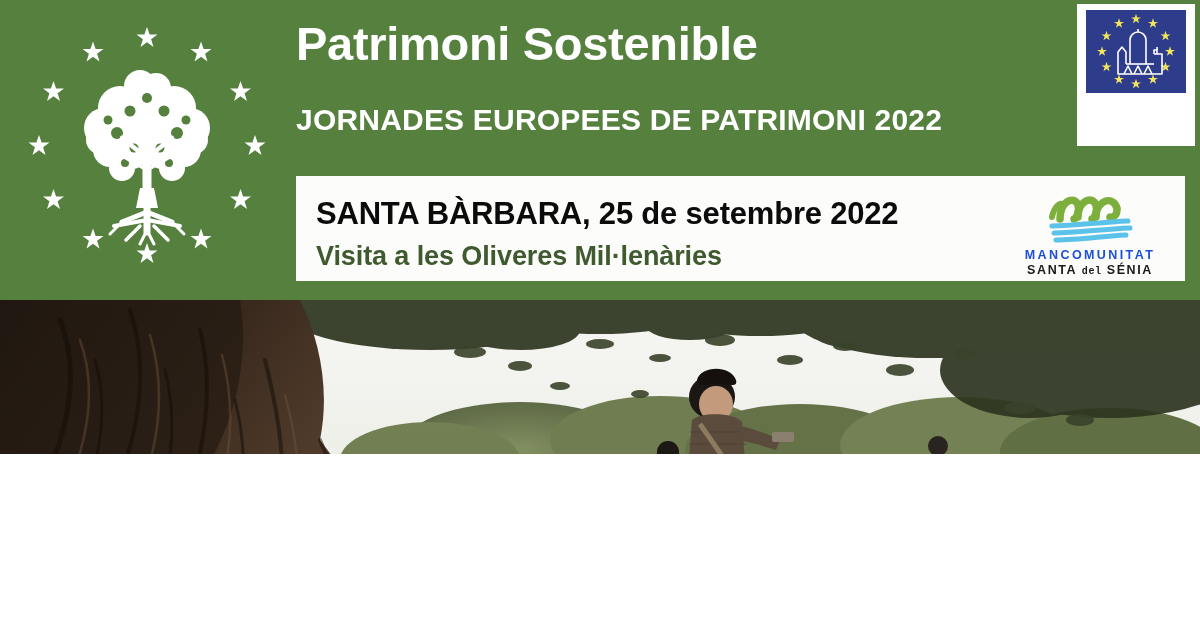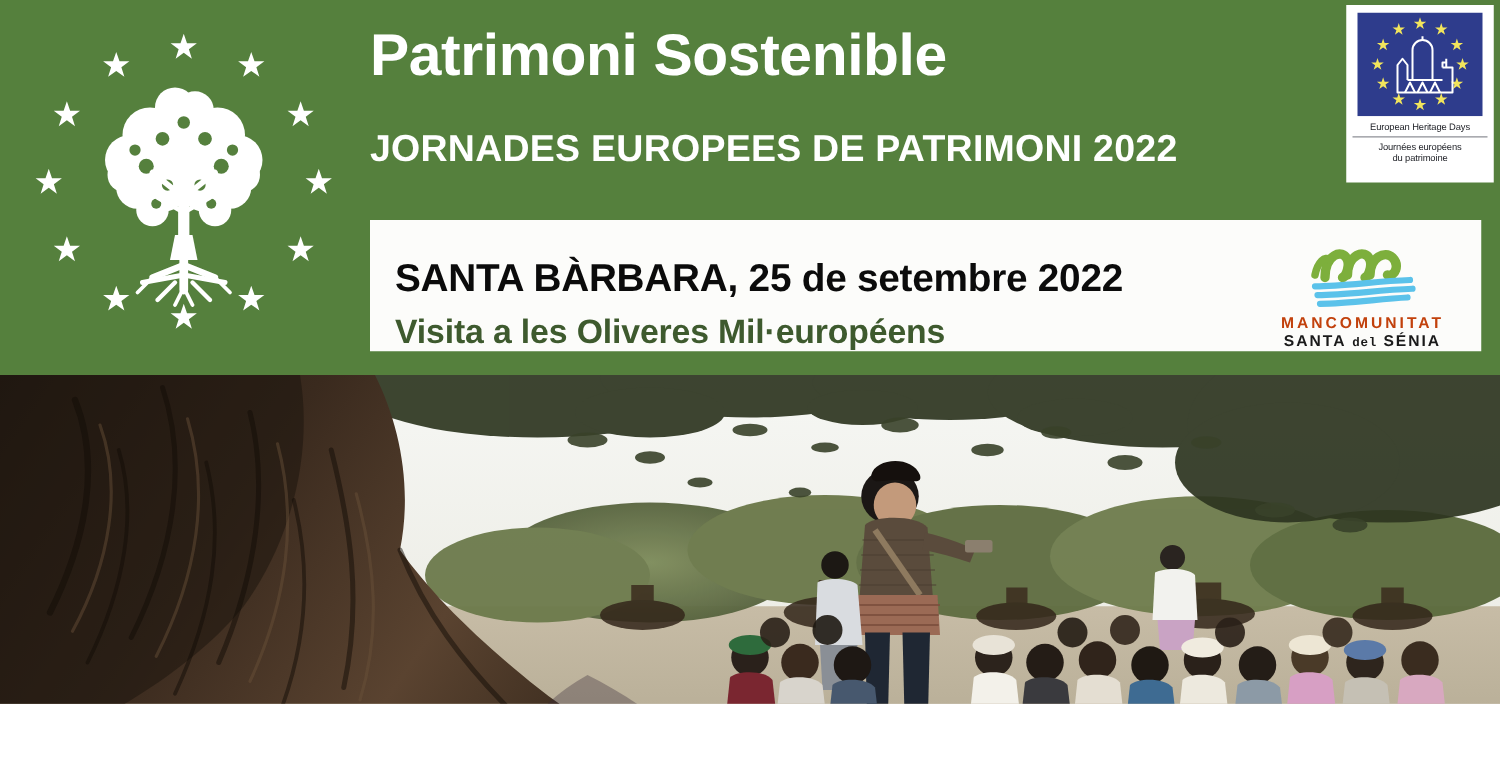--- a/index.html
+++ b/index.html
@@ -2,21 +2,21 @@
 <html><head>
 <meta charset="utf-8">
 <style>
   * { margin:0; padding:0; box-sizing:border-box; }
   html,body{ background:#fff; }
   body{
     width:1200px; height:627px; overflow:hidden;
     font-family:"Liberation Sans", sans-serif;
     position:relative;
   }
-  #poster{ position:absolute; inset:0; width:1200px; height:563px; overflow:hidden;padding-left:44px; }
+  #poster{ position:absolute; inset:0; width:1200px; height:454px; overflow:hidden;padding-left:44px; }
 
   
   .header{
     position:absolute; left:0; top:0; width:1200px; height:300px;
     background:#55803D;
   }
 
   
   .emblem{ position:absolute; left:22px; top:8px; width:250px; height:275px; }
   .emblem svg{ display:block; width:100%; height:100%; }
@@ -47,42 +47,42 @@
   }
   .ehd-line2{
     font-size:7.5px; color:#23252B; letter-spacing:-0.1px; white-space:nowrap;
     padding-top:3px; line-height:1.25;
   }
 
   
   .banner{
     position:absolute; left:296px; top:176px; width:889px; height:105px;
     background:#FCFCFA;
-    display:flex; align-items:flex-end;
+    display:flex; align-items:center;
   }
   .banner-text{ flex:1; padding:11px 0 0 20px; }
   .banner-place{
     color:#0B0B0B; font-size:31px; font-weight:bold; letter-spacing:-0.2px;
     white-space:nowrap; line-height:1.15;
     font-family:"Liberation Sans", sans-serif;
   }
   .banner-visit{
     color:#3E5A2E; font-size:27px; font-weight:bold; letter-spacing:-0.1px;
     white-space:nowrap; margin-top:9px; line-height:1.15;
     font-family:"Liberation Sans", sans-serif;
   }
 
   
   .manco{
     width:190px; display:flex; flex-direction:column;
     align-items:center; justify-content:center; padding-top:6px;
   }
   .manco-mark{ width:120px; height:58px; display:block; }
   .manco-n1{
-    font-size:12.5px; font-weight:bold; color:#c2410c;
+    font-size:12.5px; font-weight:bold; color:#1d4ed8;
     letter-spacing:2.4px; white-space:nowrap; margin-top:3px;
   }
   .manco-n2{
     font-size:12.5px; font-weight:bold; color:#1A1A1A;
     letter-spacing:1.6px; white-space:nowrap; margin-top:1px;
   }
   .manco-n2 .sm{ font-size:10px; letter-spacing:0.6px;font-family:Liberation Mono, monospace; }
 
   
   .photo{
@@ -220,34 +220,27 @@
           <path d="M40 54 v-12 l-4 -5 -4 5 v12"></path>
           <path d="M68 44 h8 v10"></path>
           <path d="M68 44 v-4 h3 v4"></path>
           <path d="M71 40 v-3"></path>
           <path d="M32 54 v10 h44 v-10"></path>
           <path d="M38 64 l4 -8 4 8"></path>
           <path d="M48 64 l4 -8 4 8"></path>
           <path d="M58 64 l4 -8 4 8"></path>
         </g>
       </svg>
-      <div class="ehd-text">
-        <div class="ehd-line1">European Heritage Days</div>
-        <div class="ehd-line2">
-          <span>Journées européens</span><br>
-          <span>du patrimoine</span>
-        </div>
-      </div>
     </div>
   </div>
 
   <div class="banner">
     <div class="banner-text">
       <div class="banner-place">SANTA BÀRBARA, 25 de setembre 2022</div>
-      <div class="banner-visit">Visita a les Oliveres Mil·européens</div>
+      <div class="banner-visit">Visita a les Oliveres Mil·lenàries</div>
     </div>
 
     <div class="manco">
       <svg class="manco-mark" viewBox="0 0 120 58" xmlns="http://www.w3.org/2000/svg">
 
         <g fill="none" stroke="#7DAF3C" stroke-width="7.5" stroke-linecap="round">
           <path d="M30 32 C30 14, 44 8, 48 18 C50 24, 46 32, 44 32"></path>
           <path d="M48 30 C48 14, 62 8, 66 18 C68 24, 64 32, 62 32"></path>
           <path d="M66 30 C66 16, 78 10, 84 16 C90 22, 86 32, 80 30"></path>
         </g>

